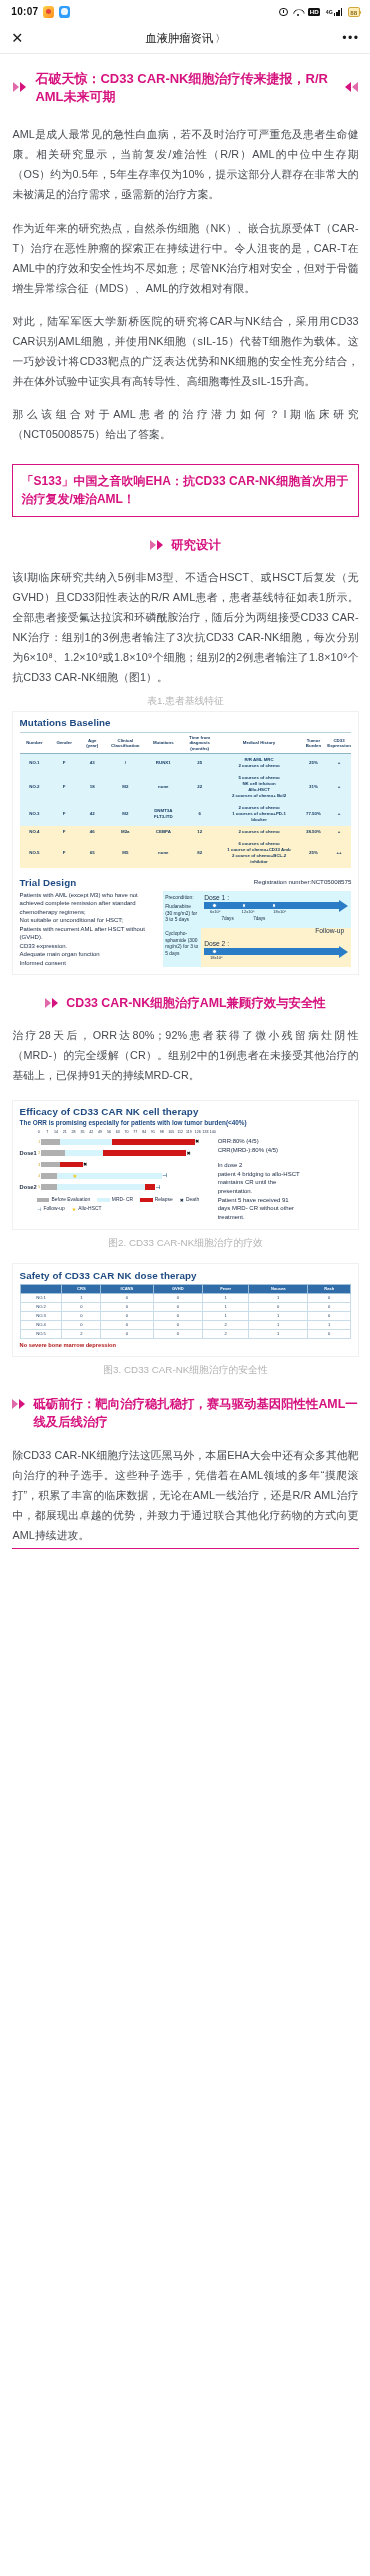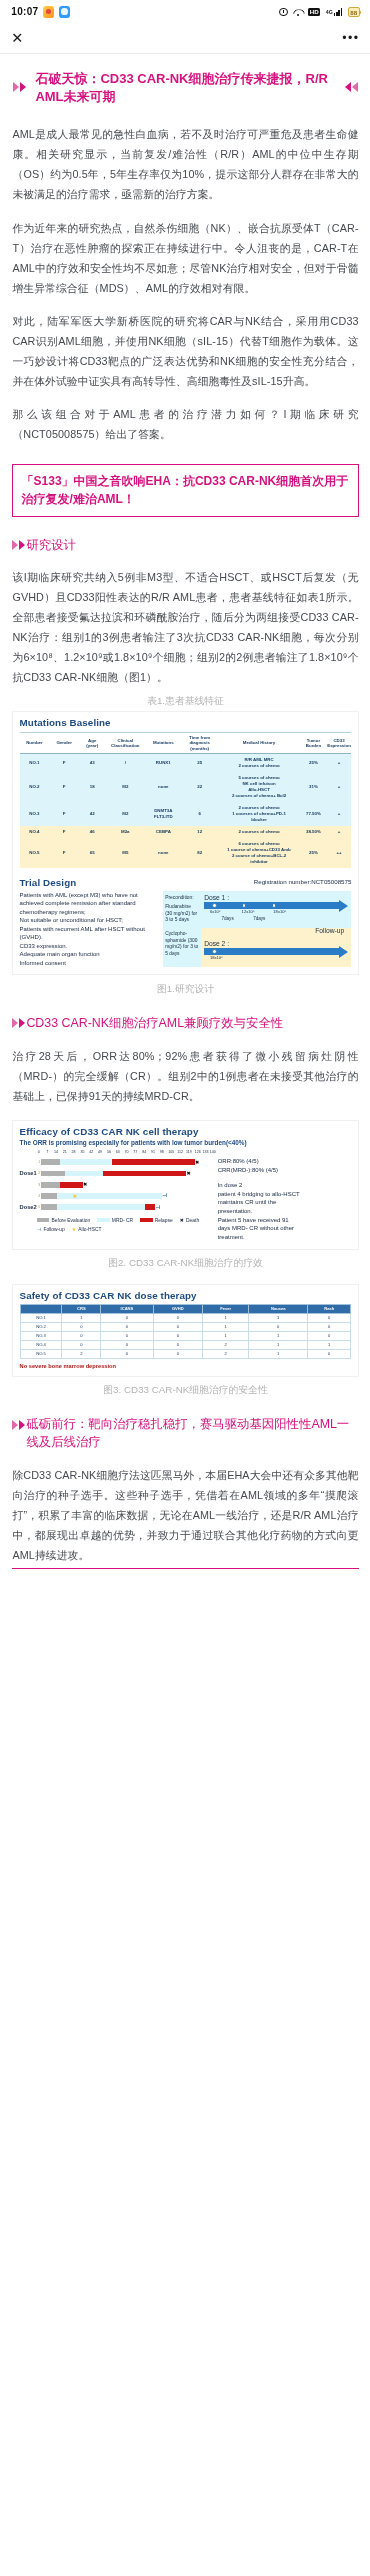--- a/index.html
+++ b/index.html
@@ -77,22 +77,22 @@
   p.para.first{margin-top:15.5px;}
 
   
   .callout{
     margin:18.5px 0 4.1px 0;border:1.5px solid #d6127f;padding:7.2px 8.2px 8.2px 8.2px;
     color:#d6127f;font-weight:700;font-size:12px;line-height:1.5;
   }
 
   
   .sec-head{
-    display:flex;align-items:flex-start;gap:1px;margin:19.6px 0 3.1px 0;
-    color:#d6127f;font-weight:400;font-size:12.4px;line-height:1.45;
+    display:flex;align-items:flex-start;gap:8px;margin:19.6px 0 3.1px 0;
+    color:#d6127f;font-weight:700;font-size:12.4px;line-height:1.45;justify-content:center;
   }
   .sec-head .tri-pair{display:flex;gap:1px;flex:0 0 auto;padding-top:3.1px;}
   .sec-head .tri-pair .tri{border-top-width:5.2px;border-bottom-width:5.2px;}
   .sec-head .tri-pair .tri.right{border-left-width:6.2px;}
 
   
   .figcap{
     text-align:center;color:#b3b3b3;font-size:9.8px;margin:7.2px 0 3.1px 0;font-weight:400;
   }
 
@@ -190,20 +190,23 @@
           <i></i>
           <i></i>
         </span>
     </span>
     <span class="ic-batt">88</span>
   </div>
 </div>
 
 <div class="navbar">
   <span class="nav-close">✕</span>
+  <div class="nav-title">
+    <span>血液肿瘤资讯</span><span class="chev">〉</span>
+  </div>
   <span class="nav-more">•••</span>
 </div>
 <div class="nav-sep"></div>
 
 <div class="article">
 
   <h1 class="title">
     <span class="tri-l">
       <i class="tri right pale"></i>
         <i class="tri right"></i>
@@ -352,21 +355,20 @@
               <span class="node" style="left:6%"></span>
             </div>
             <div class="dose-ticks">
               <span style="left:4%">18x10⁸</span>
             </div>
           </div>
         </div>
       </div>
     </div>
   </div>
-  <div class="figcap">图1.研究设计</div>
 
   <div class="sec-head">
     <span class="tri-pair">
         <i class="tri right pale"></i>
         <i class="tri right"></i>
       </span>
     <span>CD33 CAR-NK细胞治疗AML兼顾疗效与安全性</span>
   </div>
   <p class="para">治疗28天后，ORR达80%；92%患者获得了微小残留病灶阴性（MRD-）的完全缓解（CR）。组别2中的1例患者在未接受其他治疗的基础上，已保持91天的持续MRD-CR。</p>
 

